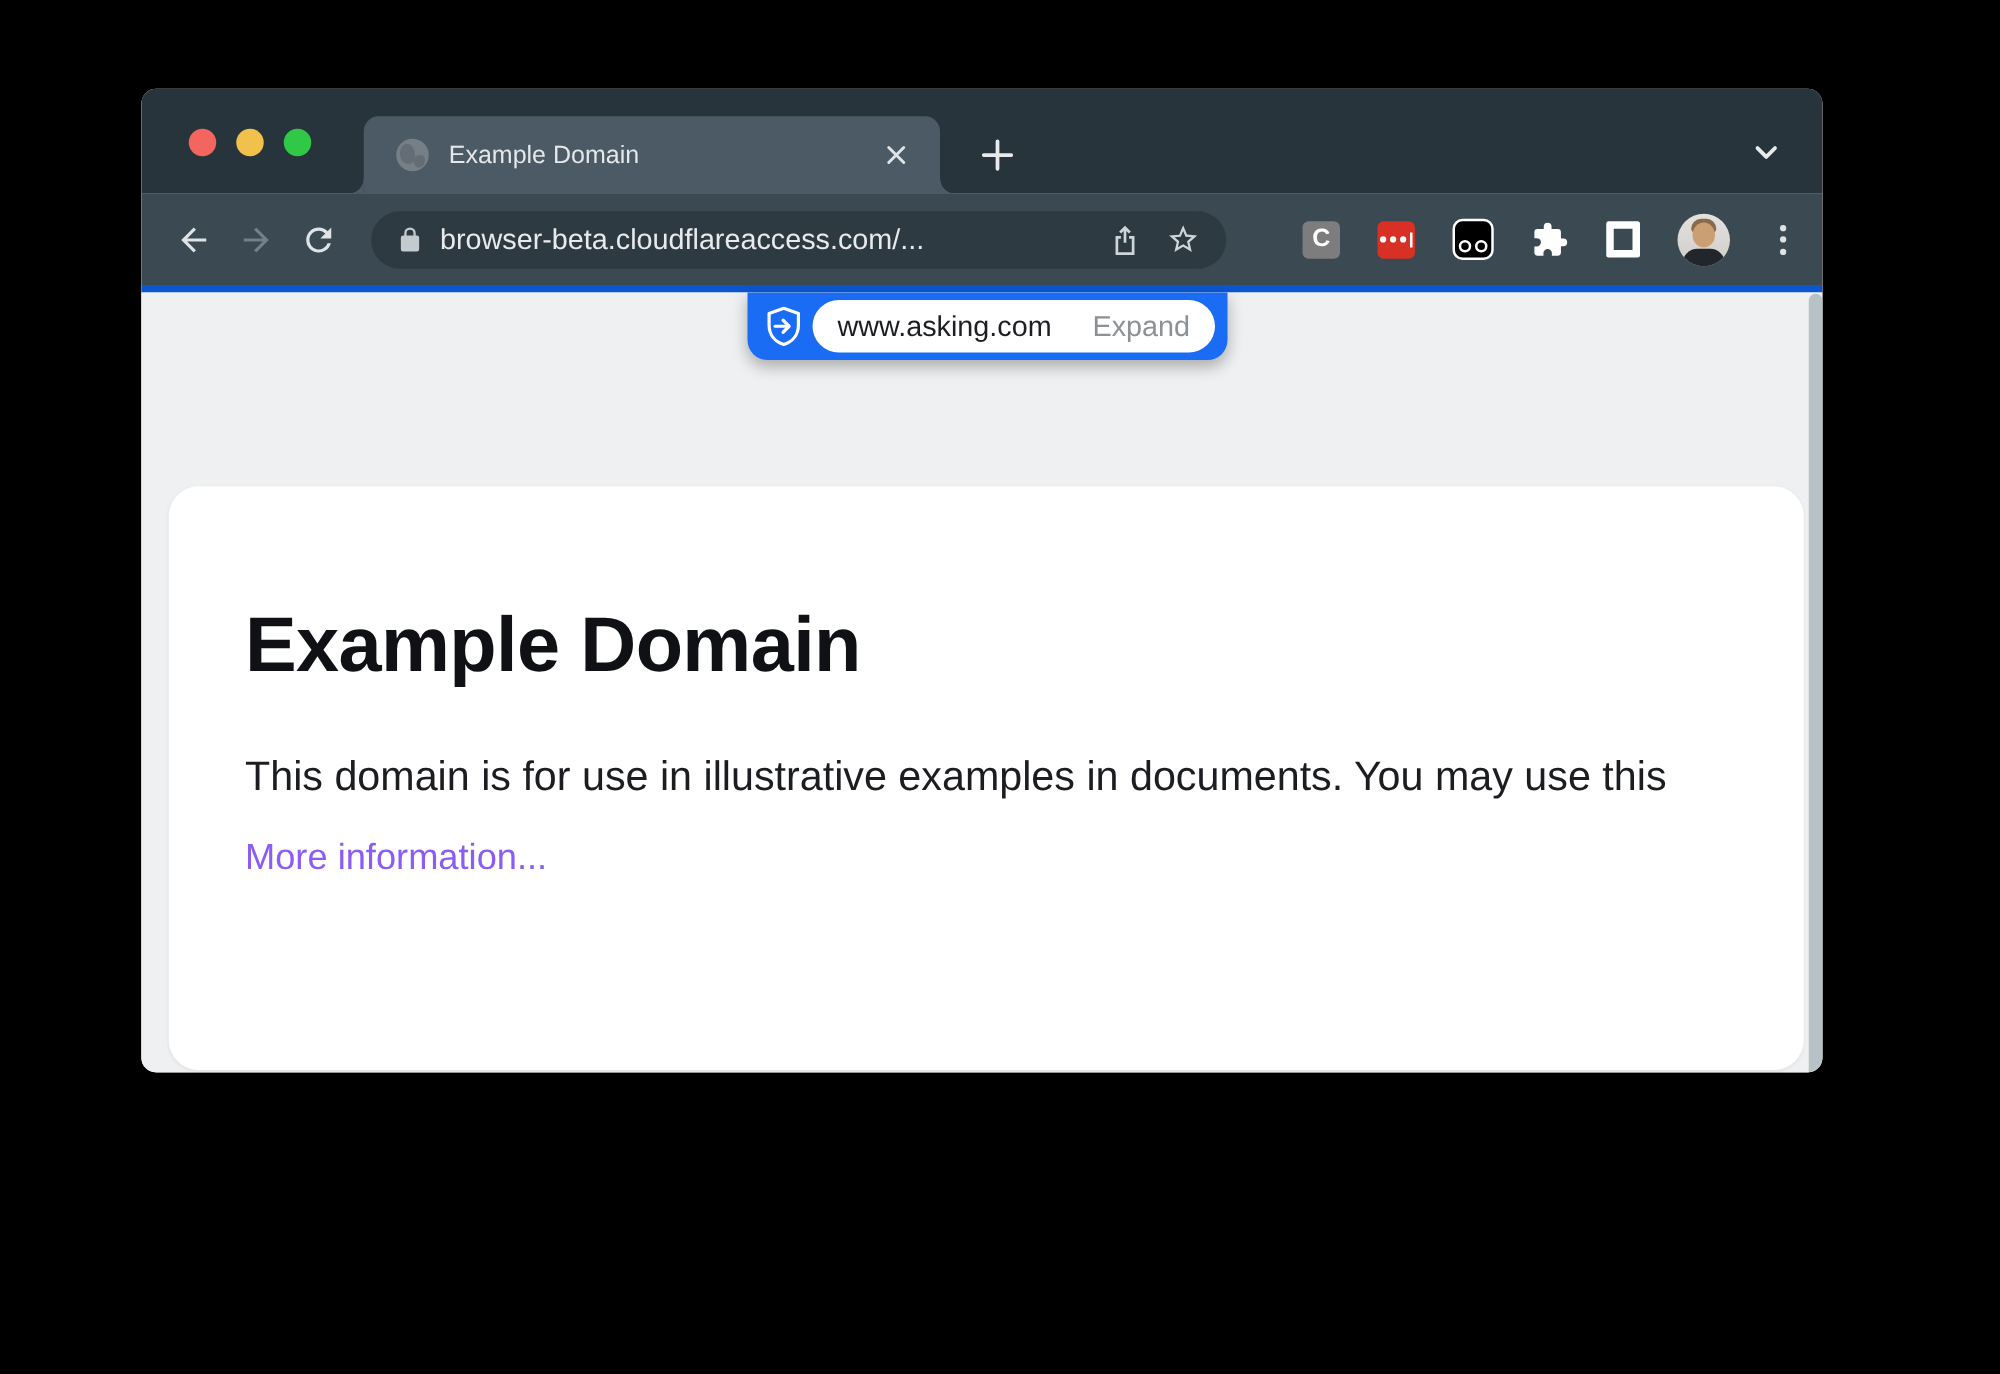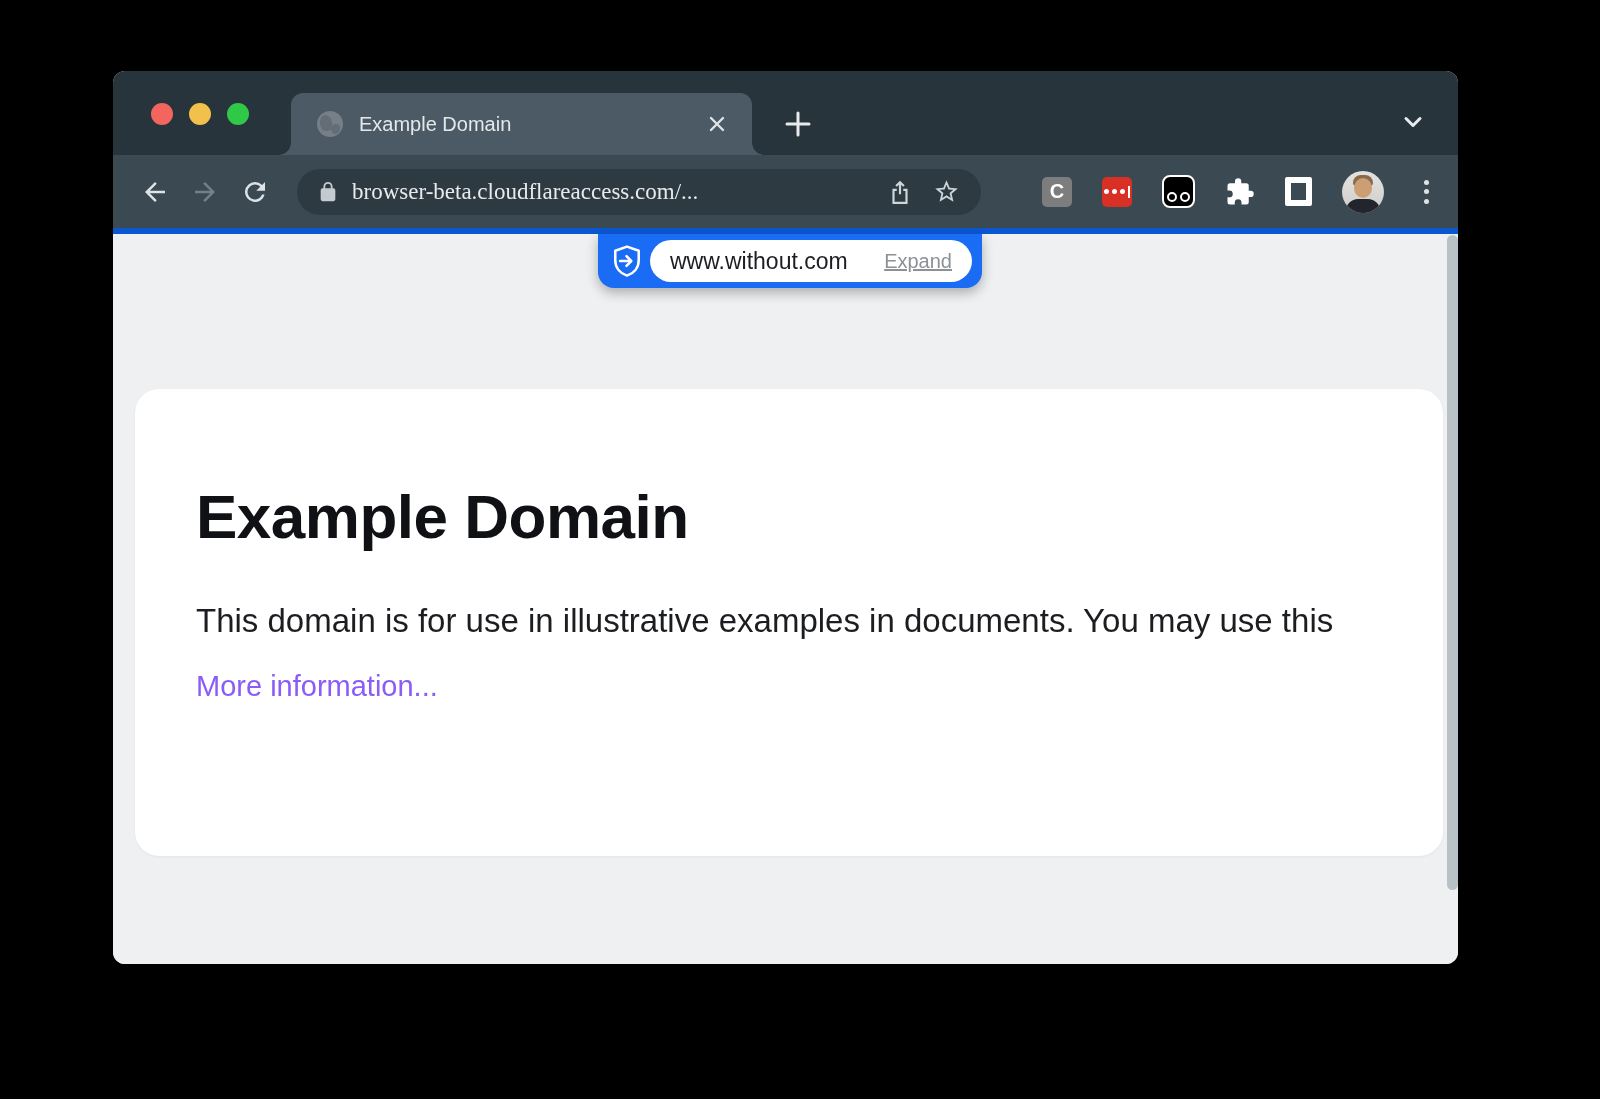--- a/index.html
+++ b/index.html
@@ -1,19 +1,19 @@
 <!DOCTYPE html>
 <html><head>
 <meta charset="utf-8">
 <style>
   * { margin:0; padding:0; box-sizing:border-box; }
   html,body { width:1600px; height:1099px; background:#000; overflow:hidden;
               font-family:"Liberation Sans","DejaVu Sans",sans-serif; }
 
-  .window { position:absolute; left:113px; top:71px; width:1345px; height:893px;
+  .window { position:absolute; left:113px; top:71px; width:1345px; height:787px;
             border-radius:12px; overflow:hidden; display:flex; flex-direction:column;
             background:#eef0f1; }
 
   
   .tabstrip { height:84px; background:#28343c; display:flex; align-items:flex-end; flex:0 0 auto; }
   .traffic { display:flex; gap:16px; align-items:center; margin:0 0 30px 38px; }
   .light { width:22px; height:22px; border-radius:50%; }
   .light.red    { background:#f4655f; }
   .light.yellow { background:#f2c14b; }
   .light.green  { background:#30c847; }
@@ -34,21 +34,21 @@
   .tab-close { width:30px; height:30px; display:flex; align-items:center; justify-content:center; flex:0 0 auto; }
 
   .newtab { width:36px; height:36px; margin:0 0 13px 28px; display:flex; align-items:center; justify-content:center; }
   .strip-chevron { margin:0 30px 18px auto; width:30px; height:30px; display:flex; align-items:center; justify-content:center; }
 
   
   .toolbar { height:73px; background:#3a4952; display:flex; align-items:center; padding:0 20px 0 22px; flex:0 0 auto; }
   .navbtn { width:40px; height:40px; display:flex; align-items:center; justify-content:center; margin-right:10px; flex:0 0 auto; }
 
   .omnibox { margin-left:12px; width:684px; height:46px; background:#2d3a42; border-radius:23px;
-             display:flex; align-items:center; padding:0 20px 0 20px; flex:0 0 auto;font-family:Liberation Serif, serif; }
+             display:flex; align-items:center; padding:0 20px 0 20px; flex:0 0 auto; }
   .url { color:#e8eaed; font-size:23px; margin-left:13px; white-space:nowrap; overflow:hidden; flex:1 1 auto; }
   .omni-icon { width:30px; height:30px; display:flex; align-items:center; justify-content:center; margin-left:16px; flex:0 0 auto; }
 
   .ext-cluster { margin-left:auto; display:flex; align-items:center; gap:30px; }
   .ext-c { width:30px; height:30px; border-radius:5px; background:#7d7d7d; color:#fff; font-weight:bold;
            font-size:20px; display:flex; align-items:center; justify-content:center; }
   .ext-lp { width:30px; height:30px; border-radius:5px; background:#d93025; display:flex;
             align-items:center; justify-content:center; gap:3px; }
   .ext-lp .dot { width:5px; height:5px; border-radius:50%; background:#fff; }
   .ext-lp .bar { width:2.5px; height:12px; background:#fff; }
@@ -73,21 +73,21 @@
 
   .page { position:relative; flex:1 1 auto; background:#eef0f1; }
 
   .iso-badge { position:absolute; left:485px; top:0; width:384px; height:54px; background:#1a6cf5;
                border-radius:0 0 16px 16px; display:flex; align-items:center; padding:0 10px 0 12px;
                box-shadow:0 5px 12px rgba(0,0,0,.28); }
   .iso-shield { width:34px; height:34px; display:flex; align-items:center; justify-content:center; flex:0 0 auto; }
   .iso-inner { margin-left:6px; flex:1 1 auto; height:42px; background:#fff; border-radius:21px;
                display:flex; align-items:center; padding:0 20px; }
   .iso-domain { color:#1c1e21; font-size:23px; white-space:nowrap; }
-  .iso-expand { margin-left:auto; color:#8c9196; font-size:20px; white-space:nowrap;text-decoration:underline; }
+  .iso-expand { margin-left:auto; color:#8c9196; font-size:23px; white-space:nowrap; }
 
   
   .card { position:absolute; left:22px; top:155px; width:1308px; height:467px; background:#fff;
           border-radius:24px; box-shadow:0 1px 3px rgba(0,0,0,.05); padding:94px 60px 0 61px; }
   .h1 { font-size:62px; line-height:68px; font-weight:bold; color:#101114; letter-spacing:-.5px; }
   .para { margin-top:50px; font-size:33px; line-height:39px; color:#1b1d20; }
   .para div { white-space:nowrap; }
   .more-link { display:inline-block; margin-top:30px; font-size:29px; color:#8b5cf6;
                text-decoration:none; cursor:pointer; }
 
@@ -207,21 +207,21 @@
 
     <div class="iso-badge">
       <div class="iso-shield">
         <svg width="30" height="32" viewBox="0 0 26 30">
           <path d="M13 1.5 L24 5.4 V14 C24 21.6 19.3 26.7 13 28.7 C6.7 26.7 2 21.6 2 14 V5.4 Z" fill="none" stroke="#ffffff" stroke-width="2.4" stroke-linejoin="round"></path>
           <path d="M6.5 15 H16" stroke="#ffffff" stroke-width="2.4" stroke-linecap="round"></path>
           <path d="M12.5 10.5 L17 15 L12.5 19.5" fill="none" stroke="#ffffff" stroke-width="2.4" stroke-linecap="round" stroke-linejoin="round"></path>
         </svg>
       </div>
       <div class="iso-inner">
-        <span class="iso-domain">www.without.com</span>
+        <span class="iso-domain">www.asking.com</span>
         <span class="iso-expand">Expand</span>
       </div>
     </div>
 
     <div class="card">
       <div class="h1">Example Domain</div>
       <div class="para">
         <div>This domain is for use in illustrative examples in documents. You may use this</div>
       </div>
       <a class="more-link">More information...</a>

